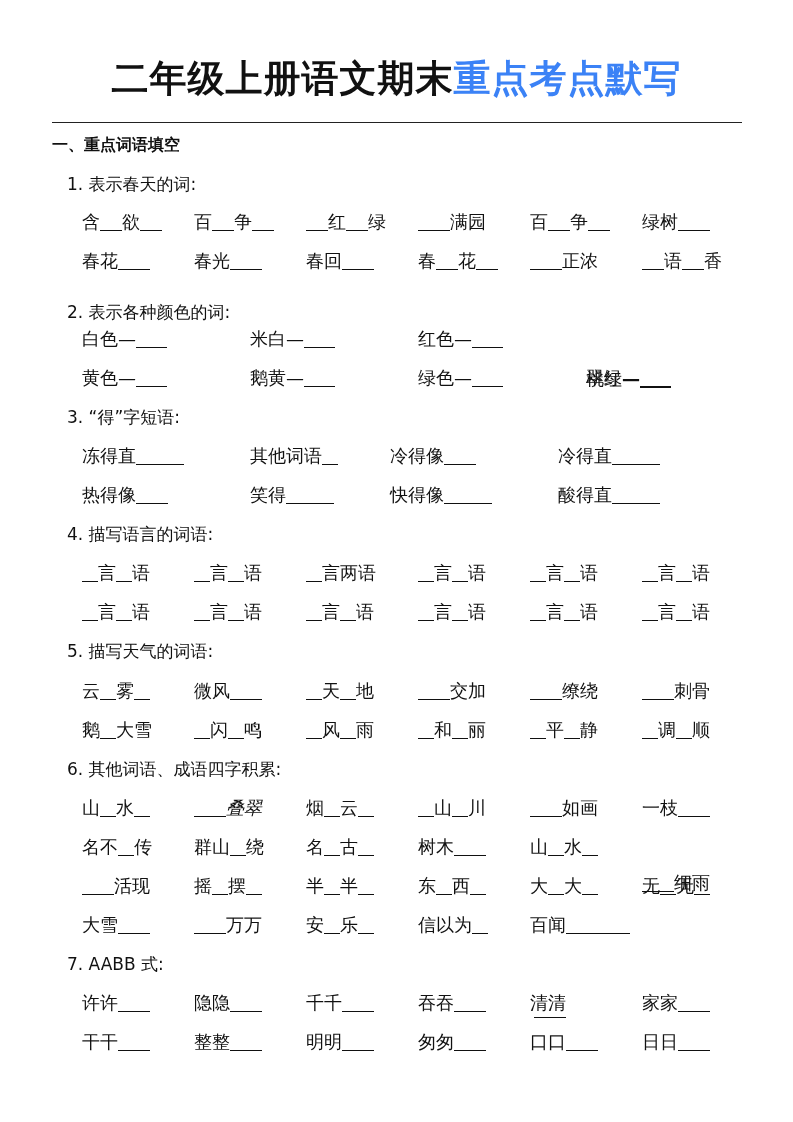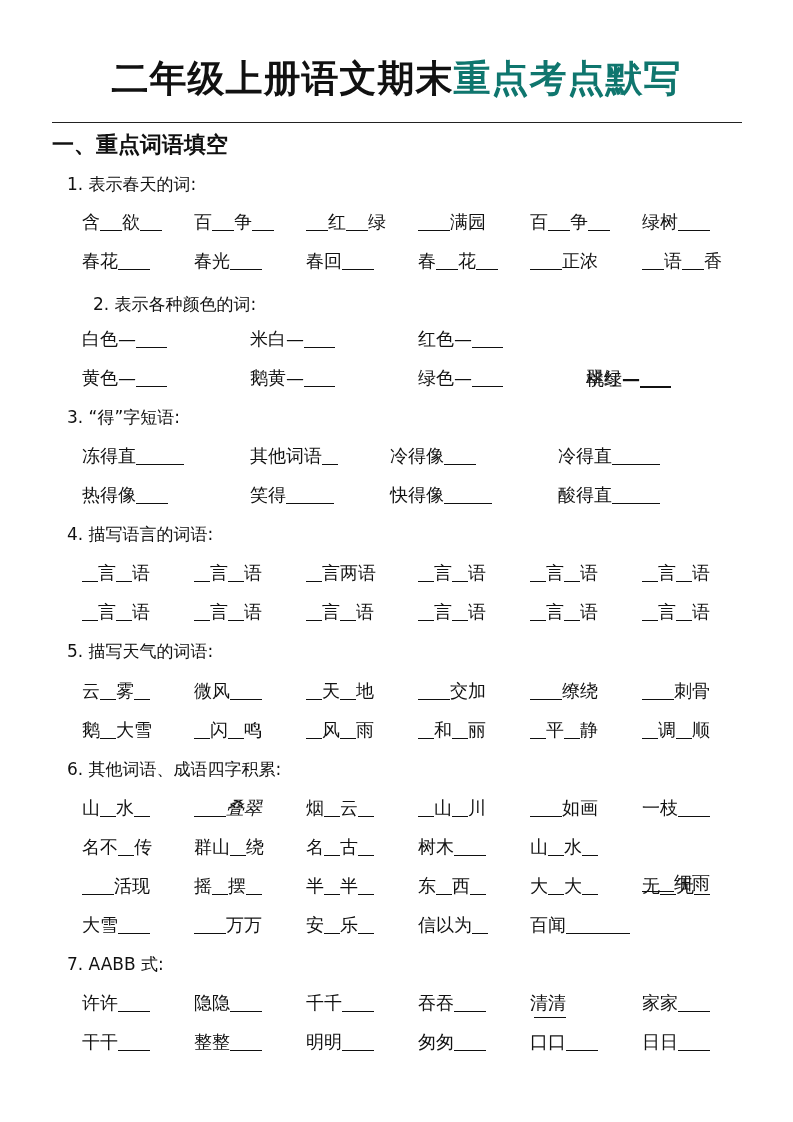--- a/index.html
+++ b/index.html
@@ -5,28 +5,28 @@
   html, body { margin: 0; padding: 0; background: #ffffff; }
   body {
     width: 793px; height: 1122px; position: relative; overflow: hidden;
     font-family: "DejaVu Sans", "Liberation Sans", sans-serif;
     color: #111111;
   }
   .title {
     position: absolute; left: 0; top: 56px; width: 793px; text-align: center;
     font-size: 37px; font-weight: bold; letter-spacing: 1px; line-height: 46px;
   }
-  .title .red { color: #0f766e; }
+  .title .red { color: #3b82f6; }
   .rule {
     position: absolute; left: 52px; top: 122px; width: 690px; height: 0;
     border-top: 1.5px solid #222222;
   }
   .section-heading {
     position: absolute; left: 52px; top: 132px;
-    font-size: 22px; font-weight: bold; line-height: 26px;
+    font-size: 16px; font-weight: bold; line-height: 26px;
   }
   .sub {
     position: absolute; left: 67px; font-size: 17px; line-height: 24px;
   }
   .row { position: absolute; left: 0; height: 28px; width: 793px; }
   .item {
     position: absolute; top: 0; white-space: nowrap;
     font-size: 18px; line-height: 28px; display: flex; align-items: flex-end;
   }
   .item .t { display: inline-block; }
@@ -103,21 +103,21 @@
         <span class="b" style="width: 32px;"></span>
         <span class="t">正浓</span>
       </div>
       <div class="item" style="left: 642px;">
         <span class="b" style="width: 22px;"></span>
         <span class="t">语</span>
         <span class="b" style="width: 22px;"></span>
         <span class="t">香</span>
       </div>
     </div>
-    <div class="sub" style="top: 292px; margin-left: 26px;">2. 表示各种颜色的词:</div>
+    <div class="sub" style="top: 300px;">2. 表示各种颜色的词:</div>
     <div class="row" style="top: 325px;">
       <div class="item" style="left: 82px;">
         <span class="t">白色—</span>
         <span class="b" style="width: 31px;"></span>
       </div>
       <div class="item" style="left: 250px;">
         <span class="t">米白—</span>
         <span class="b" style="width: 31px;"></span>
       </div>
       <div class="item" style="left: 418px;">

